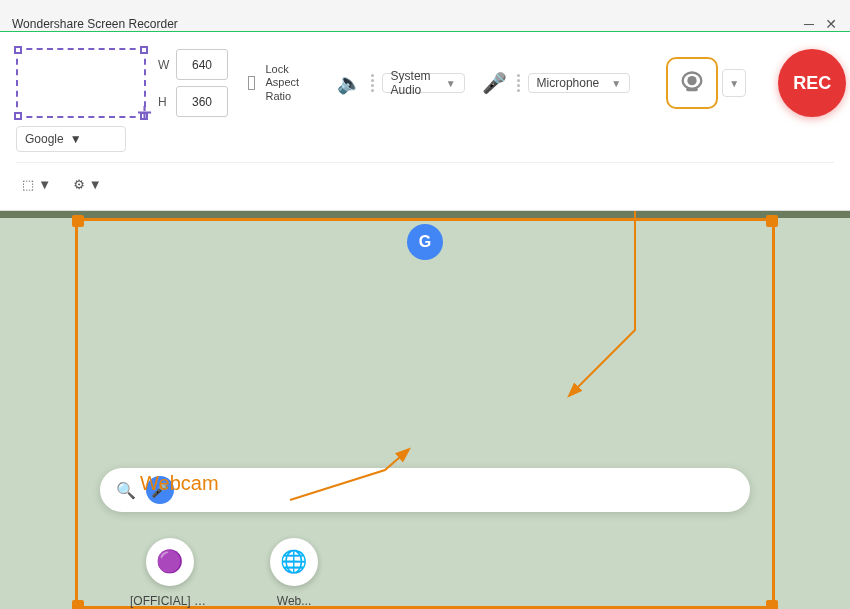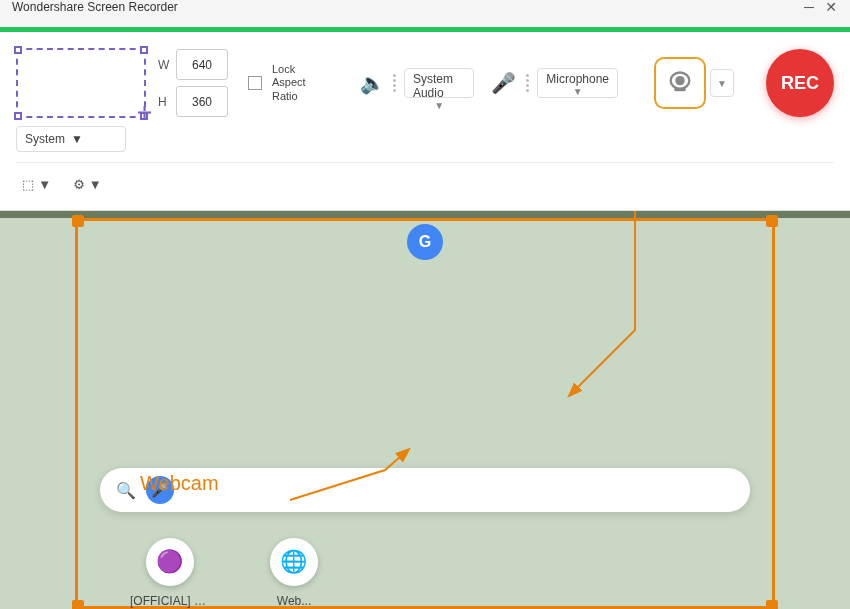--- a/index.html
+++ b/index.html
@@ -11,23 +11,23 @@
       font-size: 13px;
       background: #6b7c5e;
       position: relative;
     }
 
     
     .title-bar {
       background: #f5f5f5;
       height: 32px;
       display: flex;
-      align-items: flex-start;
+      align-items: flex-end;
       padding: 0 12px;
-      border-bottom: 5px solid #22c55e;
+      border-bottom: 1px solid #22c55e;
       position: relative;
       z-index: 10;
     }
     .title-bar-text {
       font-size: 12px;
       color: #333;
       flex: 1;
     }
     .title-bar-controls {
       display: flex;
@@ -185,23 +185,22 @@
     .audio-dropdown {
       display: flex;
       align-items: center;
       border: 1px solid #ddd;
       border-radius: 4px;
       padding: 3px 8px;
       background: white;
       cursor: pointer;
       font-size: 12px;
       color: #444;
-      gap: 0;
-      height: 30px;
-      flex-direction: column;
+      gap: 12px;
+      height: 20px;
     }
     .audio-dropdown .chevron {
       font-size: 10px;
       color: #888;
     }
 
     
     .webcam-btn {
       width: 52px;
       height: 52px;
@@ -524,21 +523,21 @@
           <span>▼</span>
         </div>
       </div>
     </div>
 
     <button class="rec-btn">REC</button>
   </div>
 
   <div class="recorder-row-2">
     <div class="custom-dropdown">
-      <span>System</span>
+      <span>Google</span>
       <span>▼</span>
     </div>
   </div>
 
   <div class="recorder-row-3">
     <button class="tool-btn">
       <span>⬚</span>
       <span>▼</span>
     </button>
     <button class="tool-btn">

